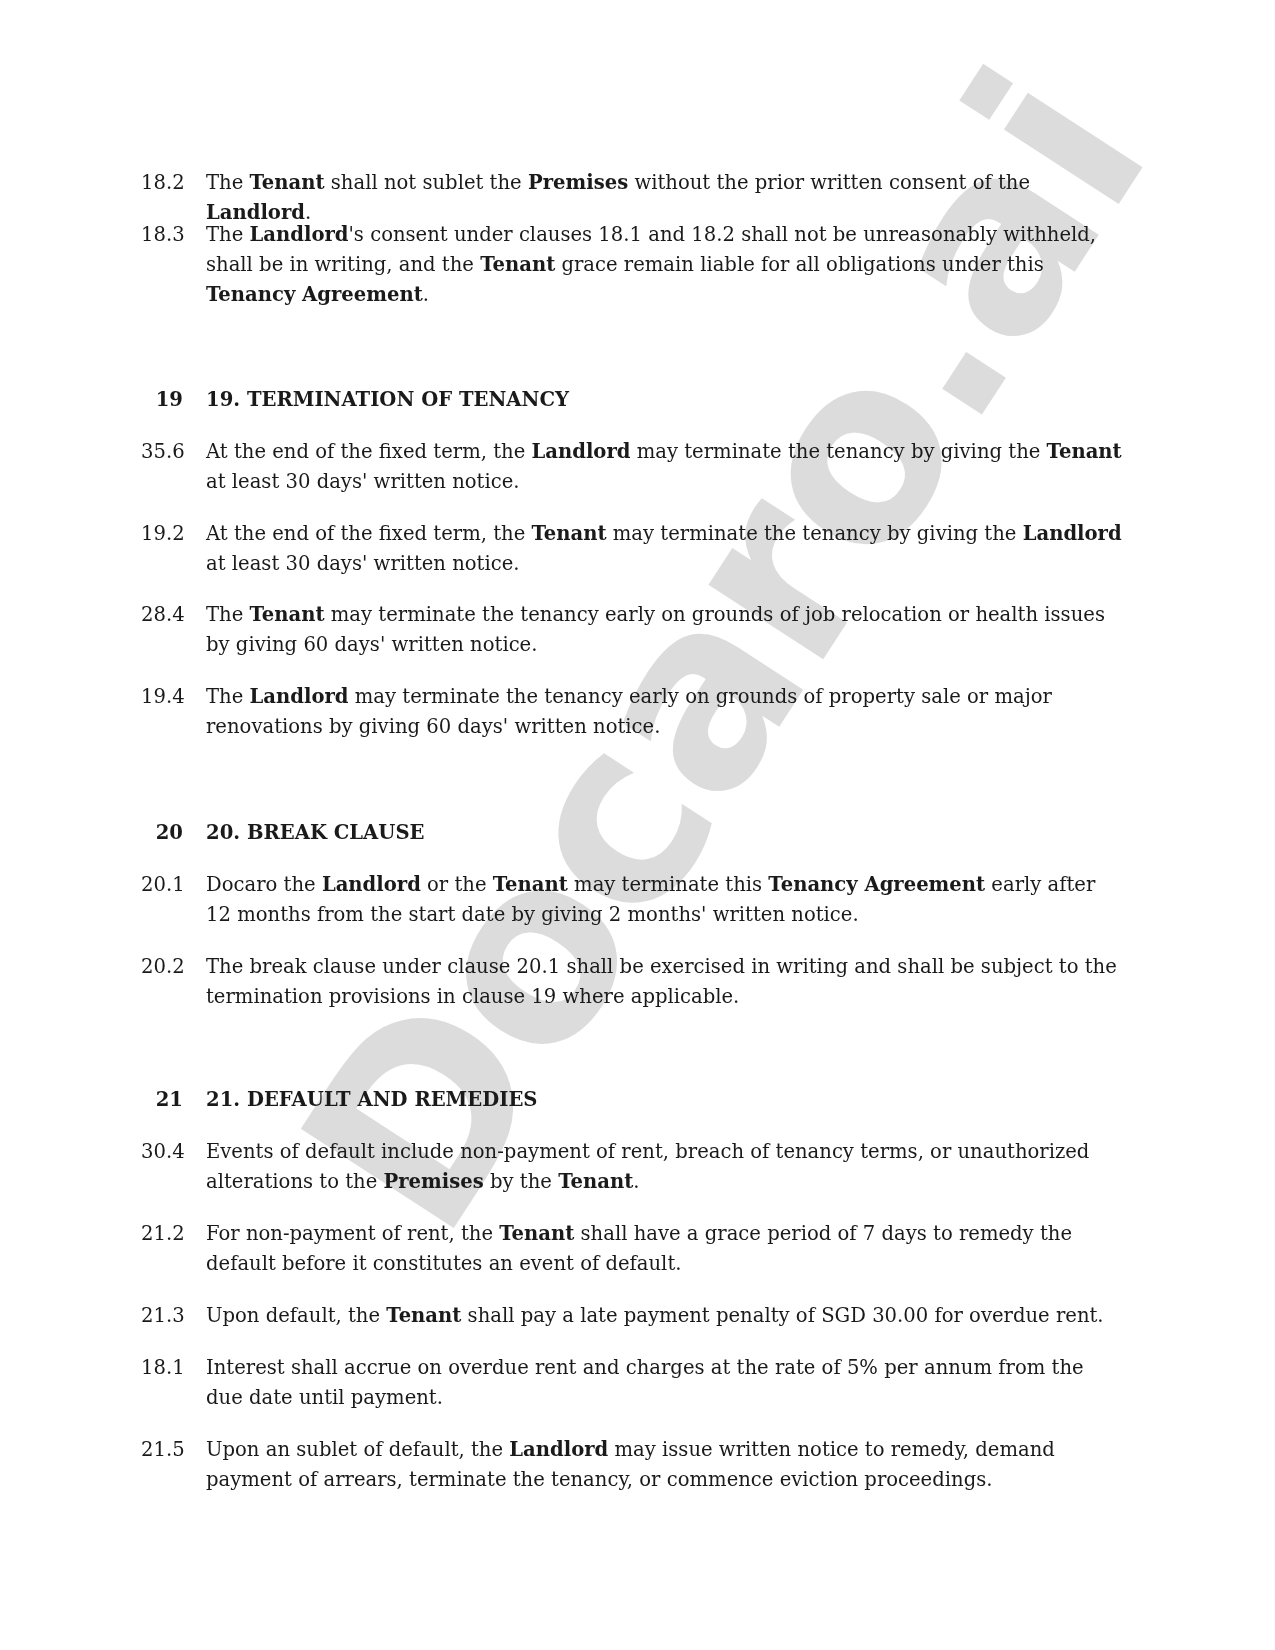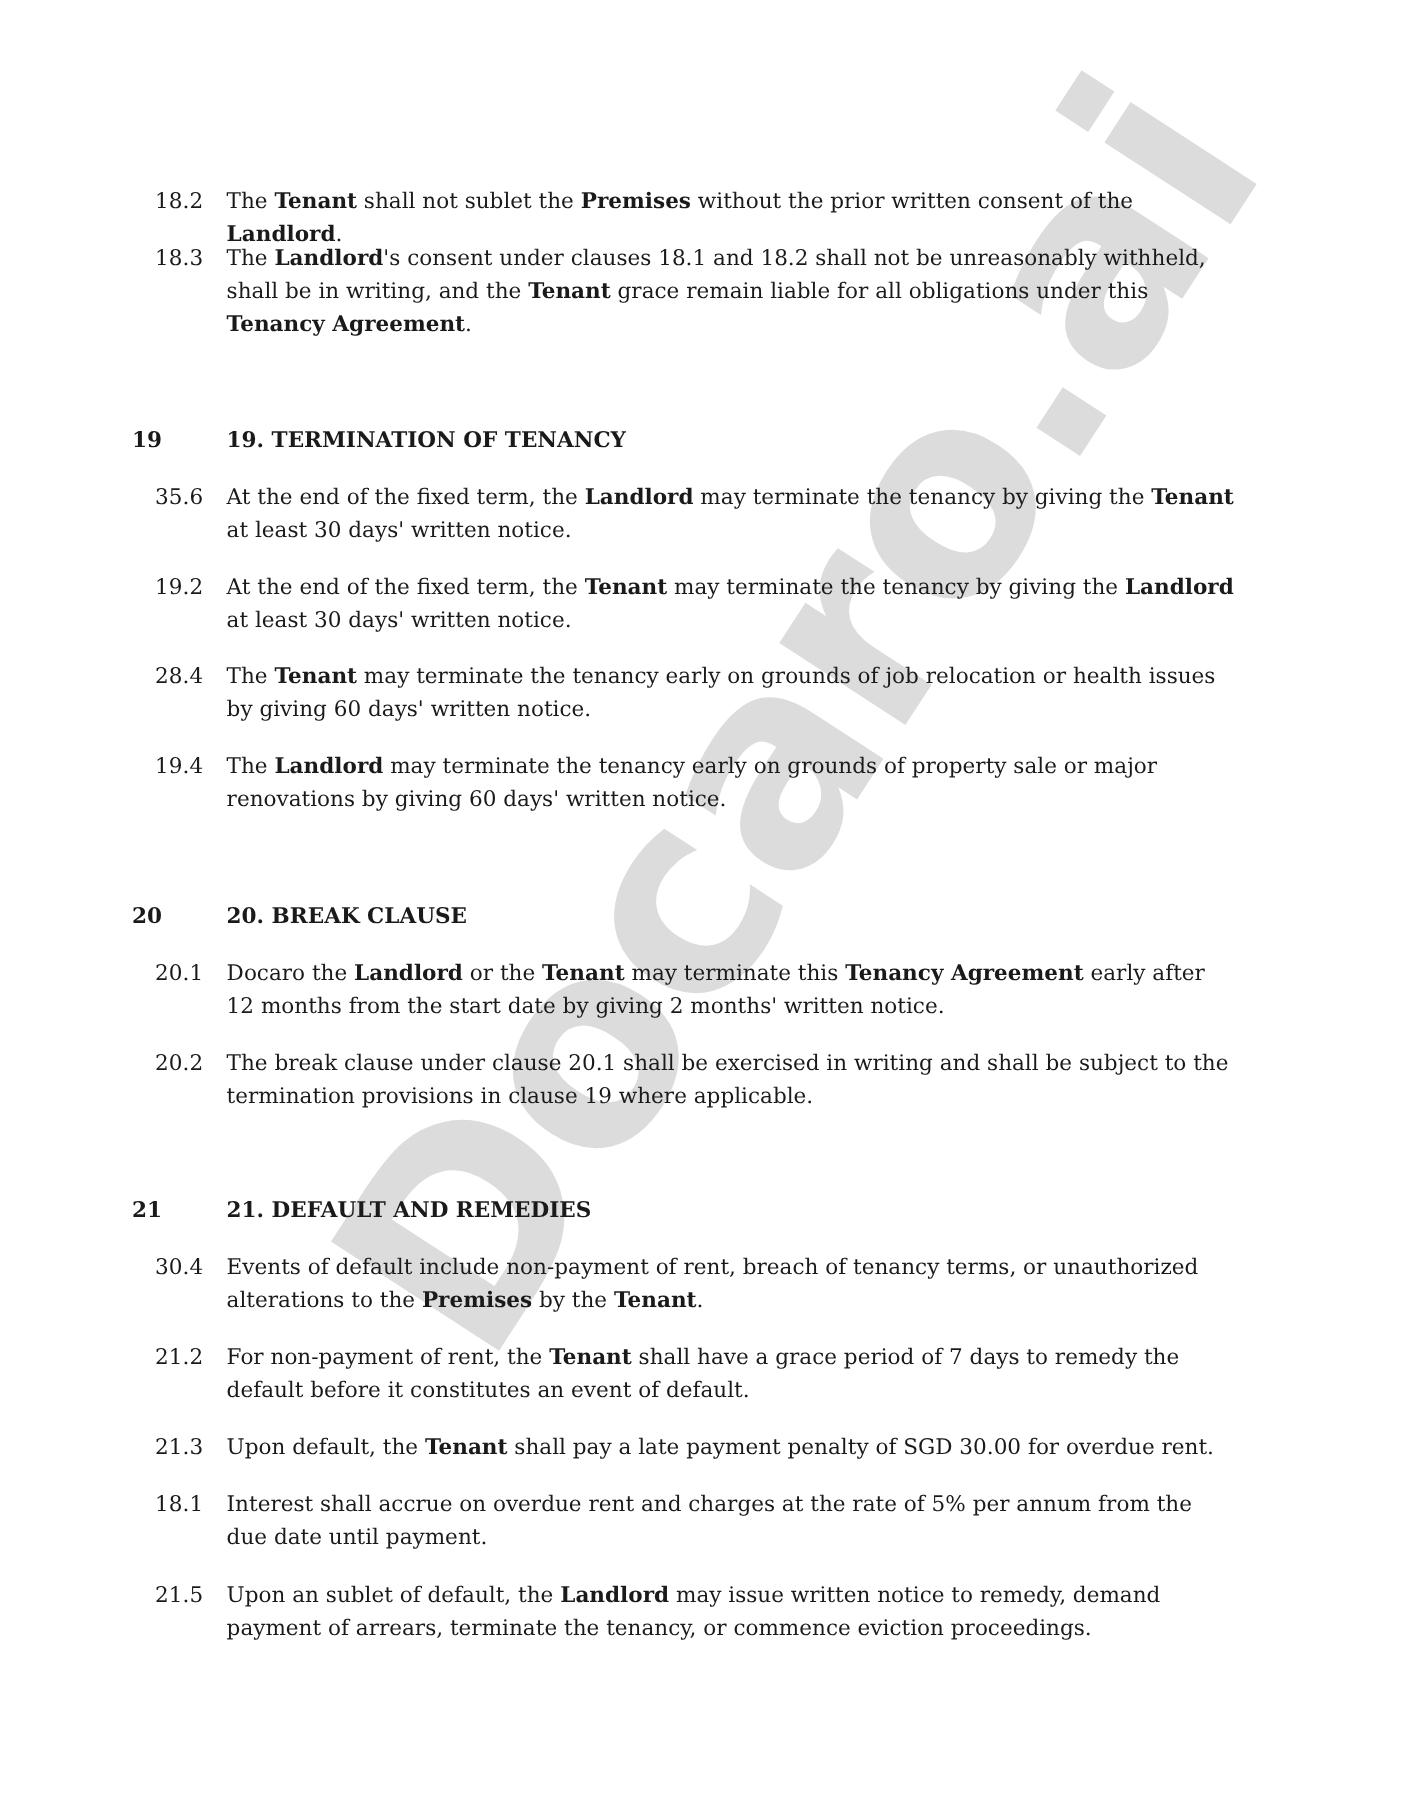--- a/index.html
+++ b/index.html
@@ -15,21 +15,21 @@
     transform: rotate(-57deg); transform-origin: 50% 50%;
     font-family: "DejaVu Sans", "Liberation Sans", sans-serif;
     font-weight: bold; font-size: 250px; line-height: 250px;
     color: #dcdcdc; z-index: 0; white-space: nowrap; letter-spacing: -4px;
     margin-top: -125px;
   }
   .content { position: absolute; left: 0; top: 0; width: 100%; z-index: 1; }
   .clause { position: absolute; left: 0; width: 100%; }
   .num { position: absolute; left: 141px; width: 50px; }
   .text { position: absolute; left: 206px; width: 920px; }
-  .heading .num { left: 120px; width: 63px; font-weight: bold; }
+  .heading .num { left: 120px; width: 63px; text-align: right; font-weight: bold; }
   .heading .text { font-weight: bold; }
   b { font-weight: bold; }
 </style>
 </head>
 <body>
 
 <div class="page">
   <div class="watermark">Docaro.ai</div>
   <div class="content" id="content">
       <div class="clause" style="top: 168px;">

